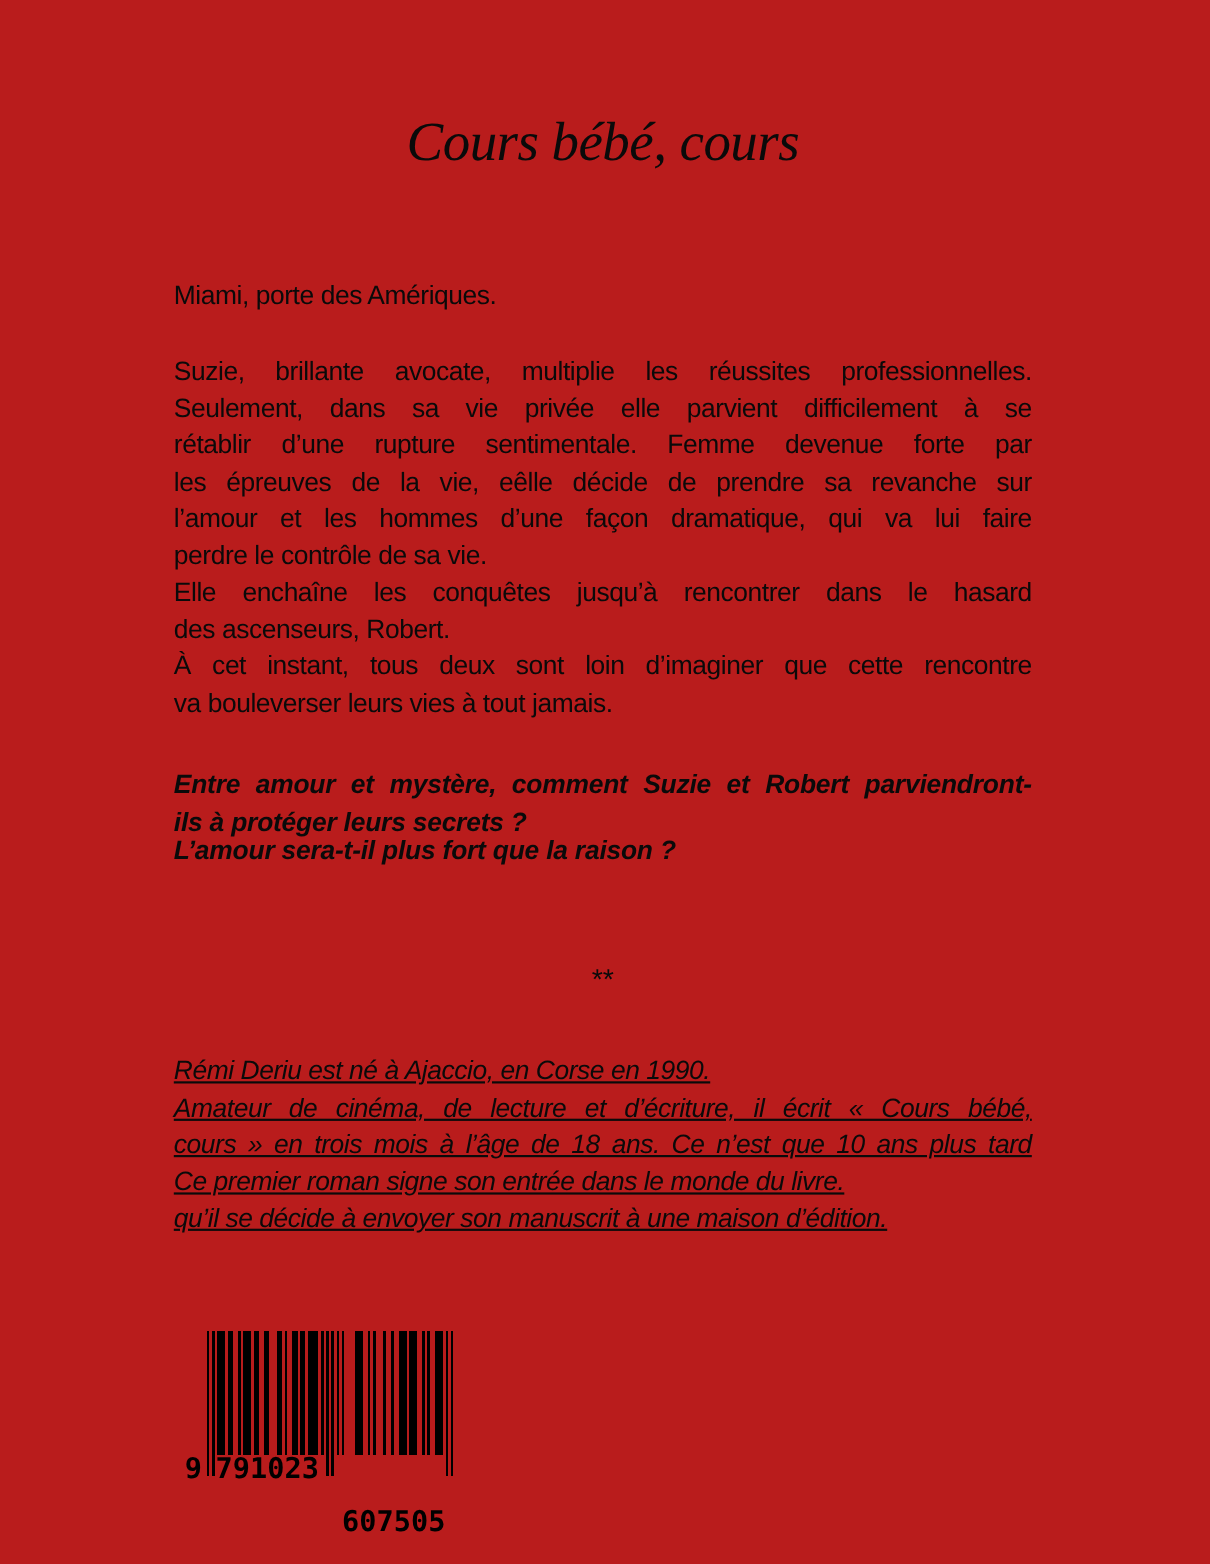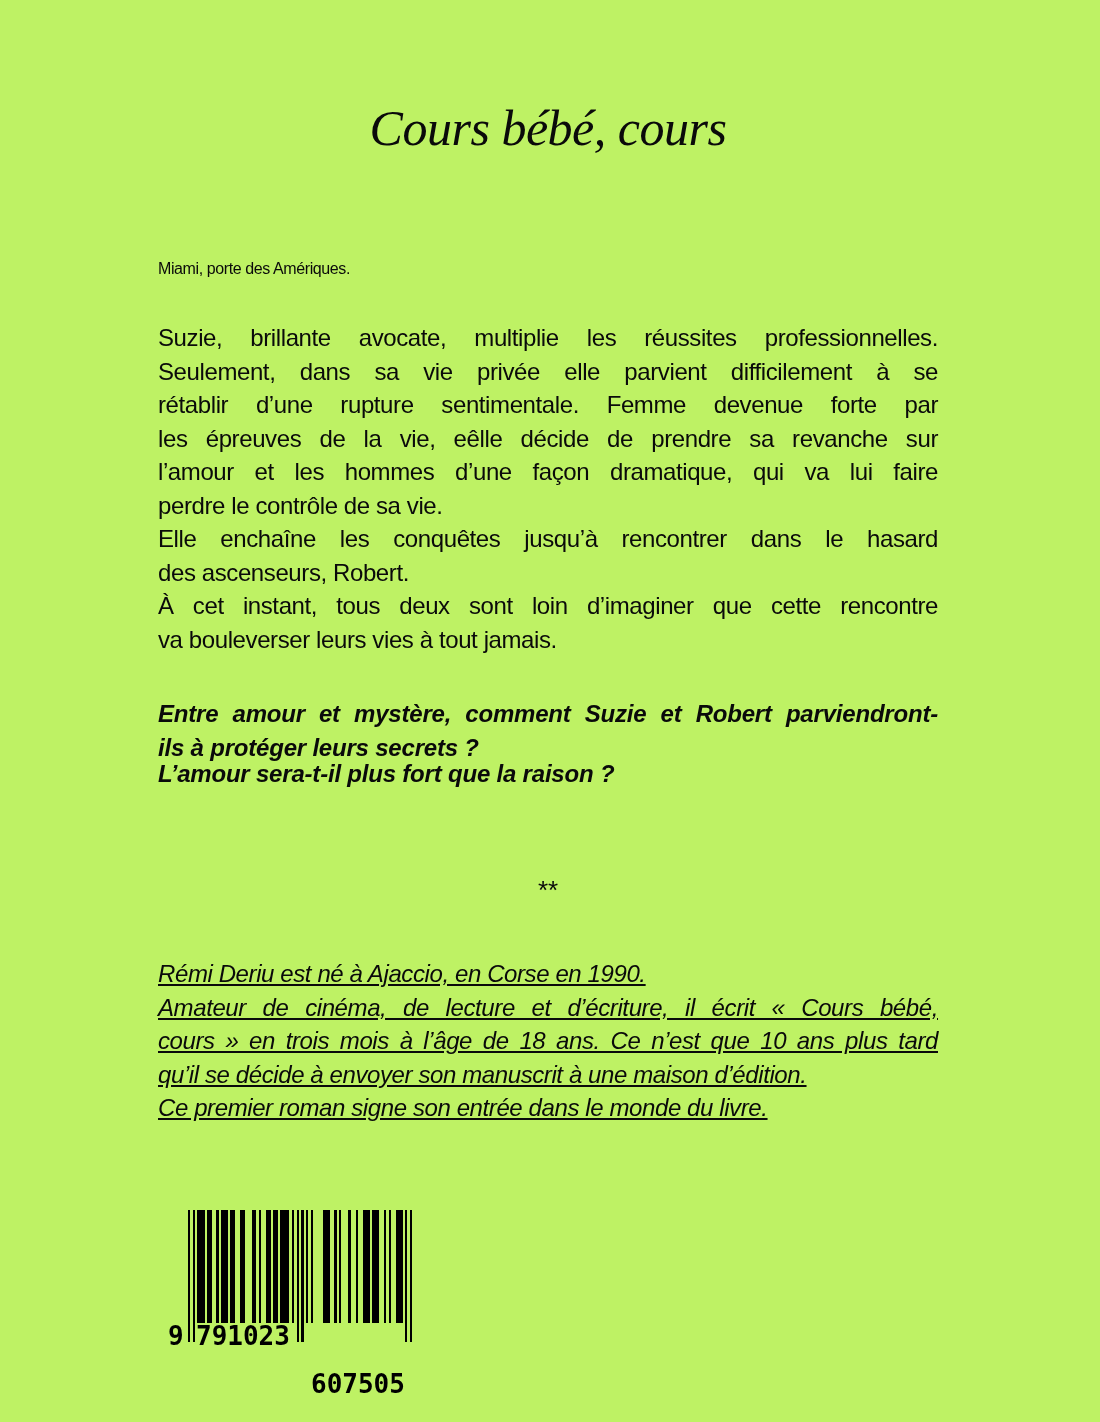--- a/index.html
+++ b/index.html
@@ -1,26 +1,26 @@
 <!DOCTYPE html>
 <html><head>
 <meta charset="utf-8">
 <style>
   html,body{margin:0;padding:0;background:#ffffff;}
-  .page{position:relative;width:1100px;height:1422px;background:#bef264;overflow:hidden;
+  .page{position:relative;width:1100px;height:1422px;background:#b91c1c;overflow:hidden;
         font-family:"Liberation Sans",sans-serif;color:#0a0a0a;}
   .title{position:absolute;left:158px;top:97px;width:780px;margin:0;
          font-family:"Liberation Serif",serif;font-style:italic;font-weight:400;
          font-size:50px;line-height:62px;letter-spacing:-0.5px;text-align:center;}
   .tb{position:absolute;left:158px;width:780px;
       font-size:24px;line-height:33.5px;letter-spacing:-0.4px;}
   .tb .line{text-align:left;}
   .tb .line.just{text-align:justify;text-align-last:justify;}
   .opening{position:absolute;left:158px;top:252px;width:780px;
-           font-size:16px;line-height:33.5px;letter-spacing:-0.4px;}
+           font-size:24px;line-height:33.5px;letter-spacing:-0.4px;}
   .boldq{font-weight:700;font-style:italic;letter-spacing:-0.2px;}
   .bio{font-style:italic;text-decoration:underline;}
   .stars{position:absolute;left:158px;top:874px;width:780px;text-align:center;
          font-size:26px;line-height:33.5px;font-weight:400;}
   .isbn-block{position:absolute;left:158px;top:1213px;width:765px;text-align:right;
               font-size:21px;line-height:24px;}
   .barcode{position:absolute;left:168px;top:1210px;width:250px;height:150px;}
   .barcode svg{position:absolute;left:0;top:0;}
   .bcd{position:absolute;top:113px;font-family:"DejaVu Sans Mono",monospace;
        font-weight:700;font-size:26px;line-height:26px;color:#000;white-space:nowrap;}
@@ -58,22 +58,22 @@
   <div class="tb boldq" style="top:757px">
       <div class="line">L’amour sera-t-il plus fort que la raison ?</div>
     </div>
 
   <div class="stars">**</div>
 
   <div class="tb bio" style="top:957px">
       <div class="line">Rémi Deriu est né à Ajaccio, en Corse en 1990.</div>
       <div class="line just">Amateur de cinéma, de lecture et d’écriture, il écrit « Cours bébé,</div>
       <div class="line just">cours » en trois mois à l’âge de 18 ans. Ce n’est que 10 ans plus tard</div>
+      <div class="line">Ce premier roman signe son entrée dans le monde du livre.</div>
       <div class="line">qu’il se décide à envoyer son manuscrit à une maison d’édition.</div>
-      <div class="line">Ce premier roman signe son entrée dans le monde du livre.</div>
     </div>
 
 
   <div class="barcode">
     <svg width="250" height="140" shape-rendering="crispEdges">
         <rect x="20.00" y="0" width="2.36" height="132" fill="#000000"></rect>
         <rect x="24.72" y="0" width="2.36" height="132" fill="#000000"></rect>
         <rect x="29.44" y="0" width="7.08" height="113" fill="#000000"></rect>
         <rect x="38.88" y="0" width="4.72" height="113" fill="#000000"></rect>
         <rect x="48.32" y="0" width="2.36" height="113" fill="#000000"></rect>

